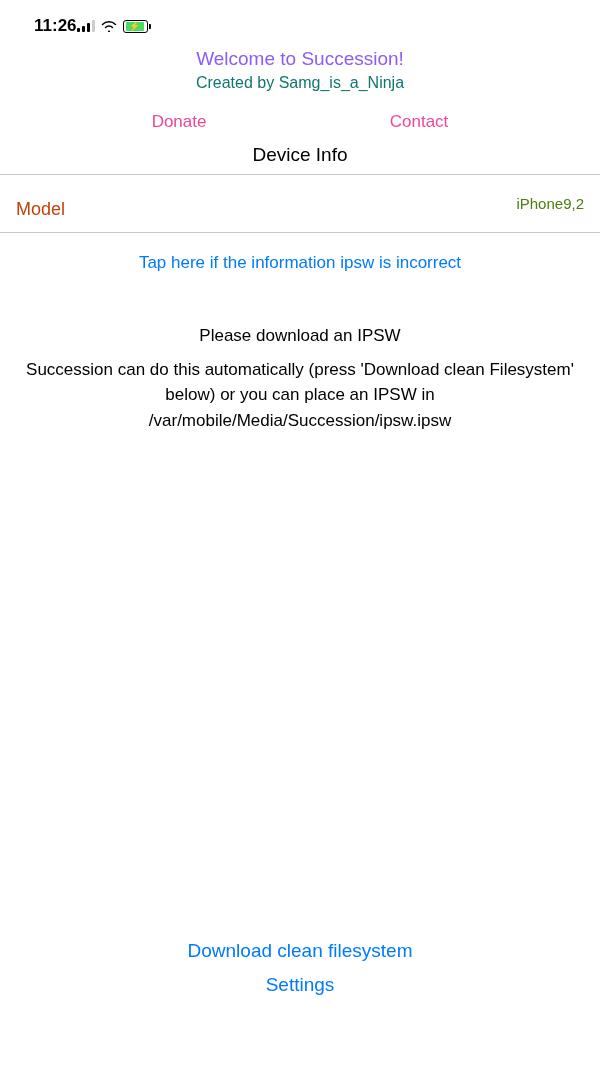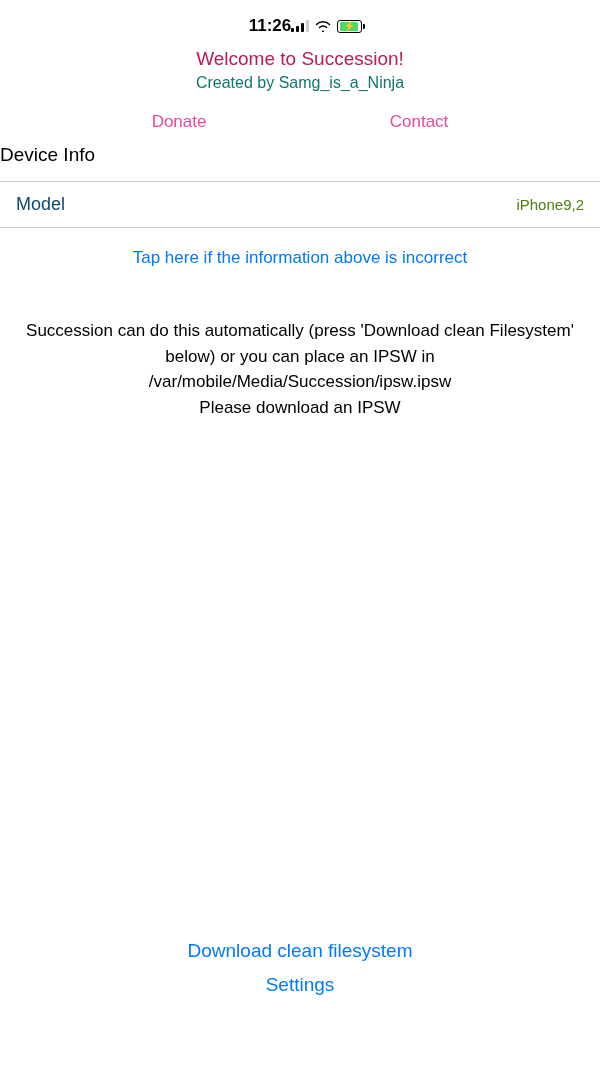--- a/index.html
+++ b/index.html
@@ -14,21 +14,21 @@
       min-height: 1066px;
       background: #ffffff;
       font-family: -apple-system, 'Helvetica Neue', Arial, sans-serif;
       color: #000000;
       position: relative;
     }
 
     
     .status-bar {
       display: flex;
-      justify-content: center;
+      justify-content: flex-start;
       align-items: center;
       padding: 12px 20px 4px 20px;
       height: 44px;
       margin-left: 14px;
     }
 
     .status-time {
       font-size: 17px;
       font-weight: 600;
       color: #000;
@@ -98,21 +98,21 @@
 
     
     .header {
       text-align: center;
       padding: 4px 20px 8px 20px;
     }
 
     .header-title {
       font-size: 19px;
       font-weight: 400;
-      color: #be185d;
+      color: #8b5cf6;
       margin-bottom: 4px;
     }
 
     .header-subtitle {
       font-size: 16px;
       color: #0f766e;
       margin-bottom: 12px;
     }
 
     
@@ -125,46 +125,47 @@
 
     .nav-link {
       color: #ec4899;
       font-size: 17px;
       text-decoration: none;
       cursor: pointer;
     }
 
     
     .section-title {
-      text-align: left;
+      text-align: center;
       font-size: 19px;
       font-weight: 400;
       color: #000;
-      margin-bottom: 15px;
+      margin-bottom: 8px;
     }
 
     
     .divider {
       height: 1px;
       background: #c8c7cc;
       margin: 0 0;
     }
 
     
     .info-row {
       display: flex;
       justify-content: space-between;
       align-items: center;
       padding: 12px 16px;
       border-bottom: 1px solid #c8c7cc;
     }
 
     .info-label {
       font-size: 18px;
-      color: #0c4a6e;
+      color: #c2410c;
+      margin-top: 12px;
     }
 
     .info-value {
       font-size: 15px;
       color: #4d7c0f;
     }
 
     
     .tap-link {
       text-align: center;
@@ -247,23 +248,23 @@
 
 <div class="divider"></div>
 
 <div>
   <div class="info-row">
     <span class="info-label">Model</span>
     <span class="info-value">iPhone9,2</span>
   </div>
 </div>
 
-<div class="tap-link">Tap here if the information above is incorrect</div>
+<div class="tap-link">Tap here if the information ipsw is incorrect</div>
 
 <div class="description">
+  <p style="margin-bottom:8px;">Please download an IPSW</p>
   <p>Succession can do this automatically (press 'Download clean Filesystem' below) or you can place an IPSW in /var/mobile/Media/Succession/ipsw.ipsw</p>
-  <p style="margin-bottom:8px;">Please download an IPSW</p>
 </div>
 
 <div class="bottom-buttons">
   <span class="bottom-btn">Download clean filesystem</span>
   <span class="bottom-btn">Settings</span>
 </div>
 
 </body></html>

